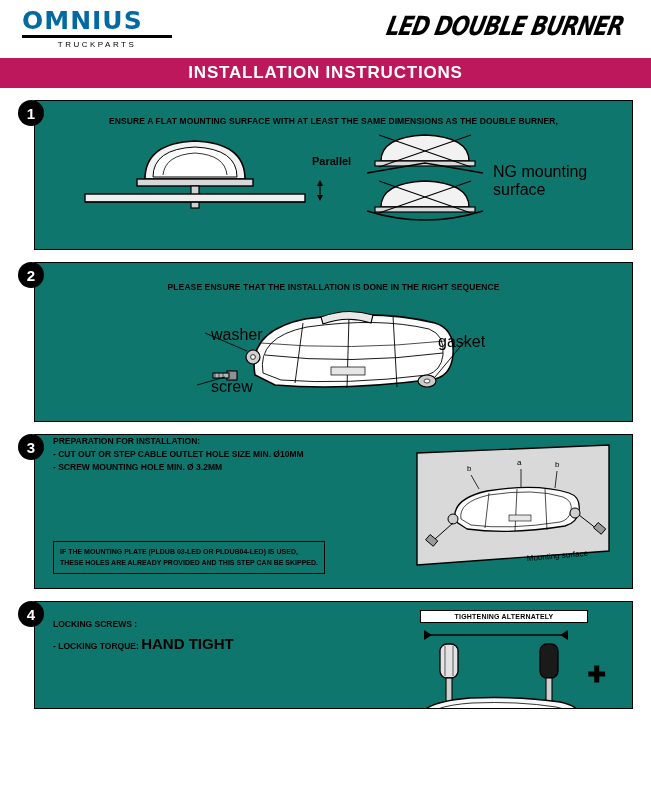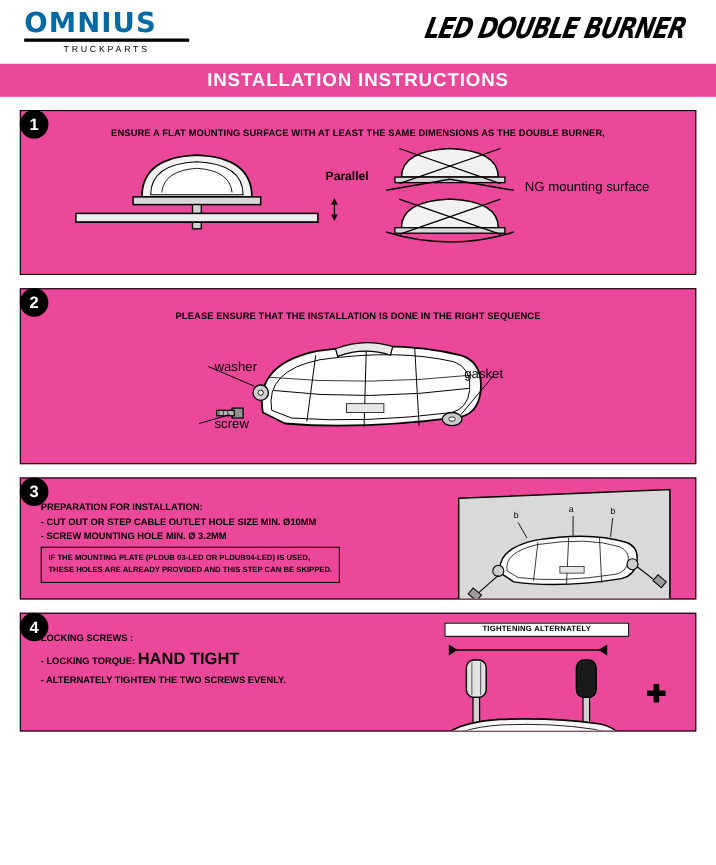--- a/index.html
+++ b/index.html
@@ -62,21 +62,21 @@
     font-size: 21px;
     letter-spacing: -1px;
     color: #000;
     transform: skewX(-12deg) scaleY(1.25);
     transform-origin: right center;
     white-space: nowrap;
   }
 
   
   .title-bar {
-    background: #ec4899;
+    background: #be185d;
     color: #fff;
     height: 30px;
     display: flex;
     align-items: center;
     justify-content: center;
     margin: 0 0 0 0;
   }
   .title-bar span {
     font-weight: bold;
     font-size: 17px;
@@ -102,25 +102,26 @@
     background: #000;
     color: #fff;
     font-weight: bold;
     font-size: 15px;
     display: flex;
     align-items: center;
     justify-content: center;
     z-index: 4;
   }
   .step-box {
+    margin-left: 16px;
     border: 1.5px solid #000;
     min-height: 60px;
     position: relative;
     box-sizing: border-box;
-    background: #ec4899;
+    background: #0f766e;
     overflow: hidden;
   }
   .step-text {
     font-size: 8.5px;
     font-weight: bold;
     line-height: 1.45;
     letter-spacing: 0.1px;
   }
   .center-text {
     text-align: center;
@@ -130,27 +131,27 @@
   .s1 { height: 150px; padding-top: 14px; }
   .s1 .step-text { padding: 0 26px; }
   .s1-figs { position: relative; height: 100px; }
 
   
   .s2 { height: 160px; padding-top: 18px; }
   .s2 .step-text { text-align: center; }
   .s2-fig { position: relative; height: 115px; }
   .lbl {
     position: absolute;
-    font-size: 12px;
+    font-size: 16px;
     font-weight: normal;
     font-family: "Liberation Sans", sans-serif;
   }
 
   
-  .s3 { height: 111px; padding-top: 20px; }
+  .s3 { height: 155px; }
   .s3-text { padding-left: 18px; font-size: 8.5px; font-weight: bold; line-height: 1.5; }
   .note-box {
     position: absolute;
     left: 18px;
     bottom: 14px;
     width: 272px;
     border: 1.5px solid #000;
     padding: 5px 6px;
     box-sizing: border-box;
     font-size: 7px;
@@ -329,21 +330,20 @@
     </div>
   </div>
 
   <div class="step">
     <div class="step-badge">4</div>
     <div class="step-box s4">
       <div class="s4-text">LOCKING SCREWS :</div>
       <div class="s4-text">
         <span>- LOCKING TORQUE: </span><span class="big">HAND TIGHT</span>
       </div>
-      <div class="s4-text">- ALTERNATELY TIGHTEN THE TWO SCREWS EVENLY.</div>
 
       <div class="tighten-bar" style="left:385px;top:8px;width:150px;">
         <span>TIGHTENING ALTERNATELY</span>
       </div>
 
       <svg width="240" height="100" viewBox="0 0 240 100" style="position:absolute;left:375px;top:28px;">
 
         <polygon points="14,0 22,5 14,10" fill="#000"></polygon>
         <polygon points="158,0 150,5 158,10" fill="#000"></polygon>
         <line x1="18" y1="5" x2="154" y2="5" stroke="#000" stroke-width="1.4"></line>

